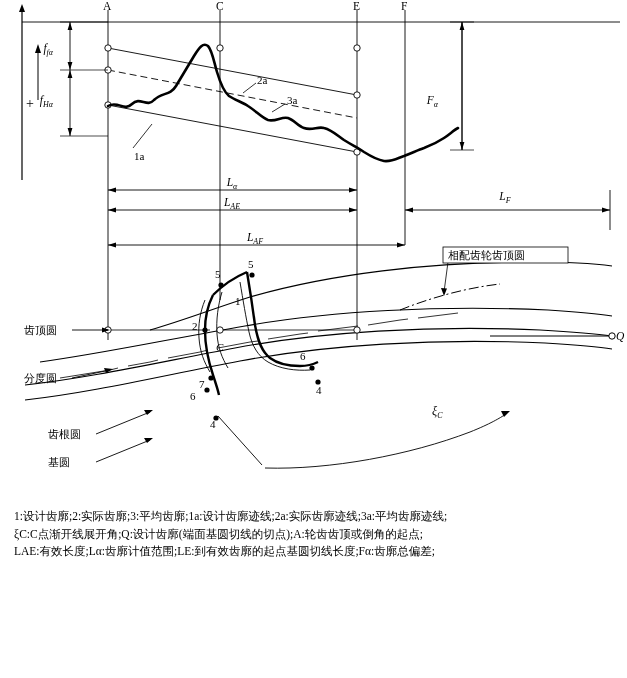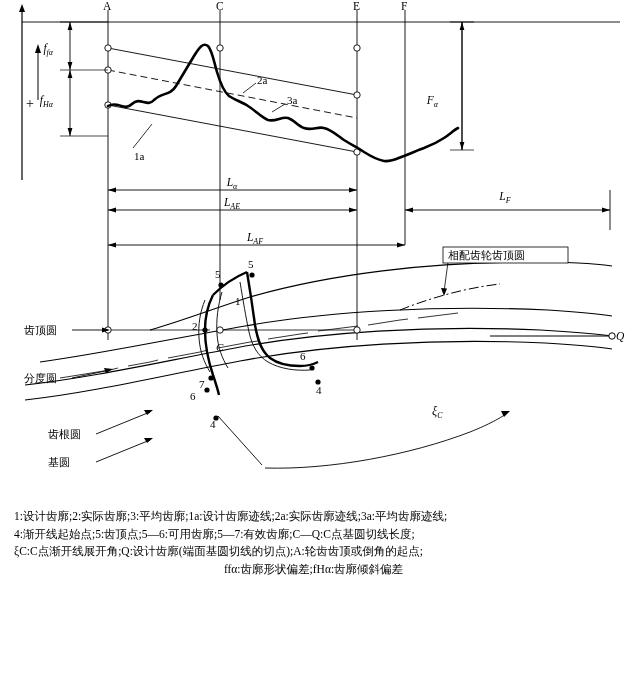--- a/index.html
+++ b/index.html
@@ -244,16 +244,15 @@
 
   <path d="M265,468 C330,470 410,455 470,432 C490,424 500,418 506,414" fill="none" stroke="#000" stroke-width="0.9"></path>
   <polygon points="510,411 501,411 504,417" fill="#000"></polygon>
   <text x="432" y="415" font-size="12" font-style="italic">ξ<tspan font-size="8" dy="3">C</tspan></text>
 
 </svg>
 </div>
 
 <div id="legend">
   <div class="legend-line">1:设计齿廓;2:实际齿廓;3:平均齿廓;1a:设计齿廓迹线;2a:实际齿廓迹线;3a:平均齿廓迹线;</div>
-  <div class="legend-line">4:渐开线起始点;5:齿顶点;5—6:可用齿廓;5—7:有效齿廓;C—Q:C点基圆切线长度;</div>
   <div class="legend-line">ξC:C点渐开线展开角;Q:设计齿廓(端面基圆切线的切点);A:轮齿齿顶或倒角的起点;</div>
-  <div class="legend-line center">ffα:齿廓形状偏差;fHα:齿廓倾斜偏差</div>
+  <div class="legend-line">LAE:有效长度;Lα:齿廓计值范围;LE:到有效齿廓的起点基圆切线长度;Fα:齿廓总偏差;</div>
 </div>
 
 </body></html>

